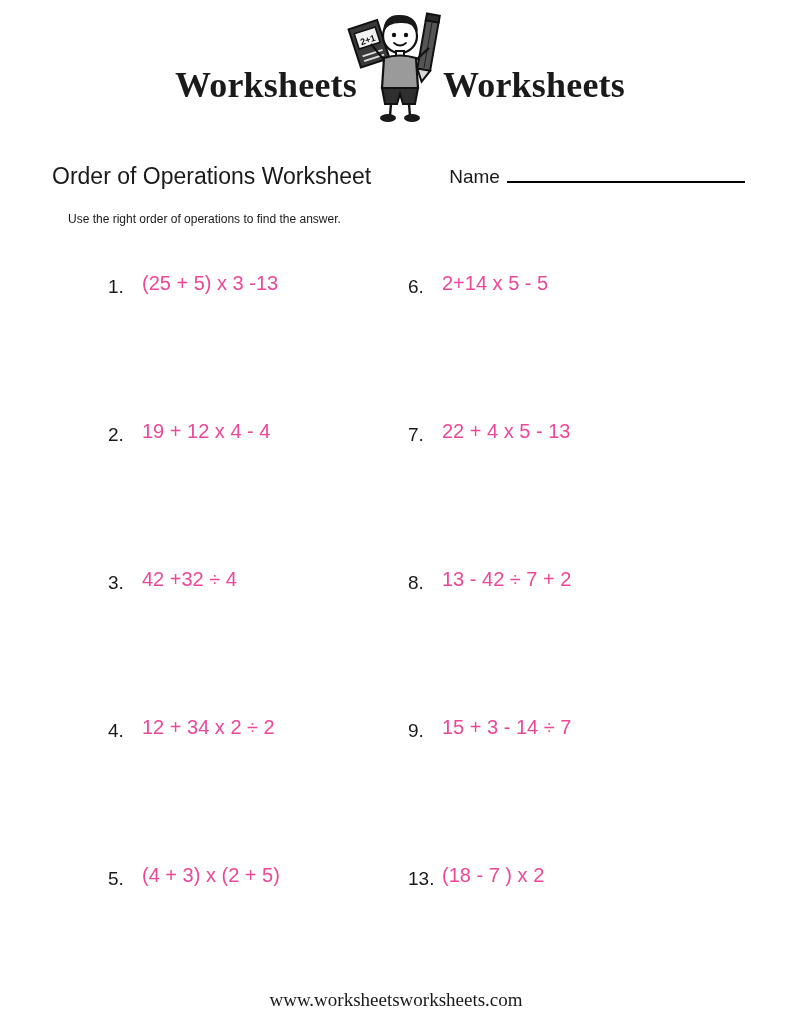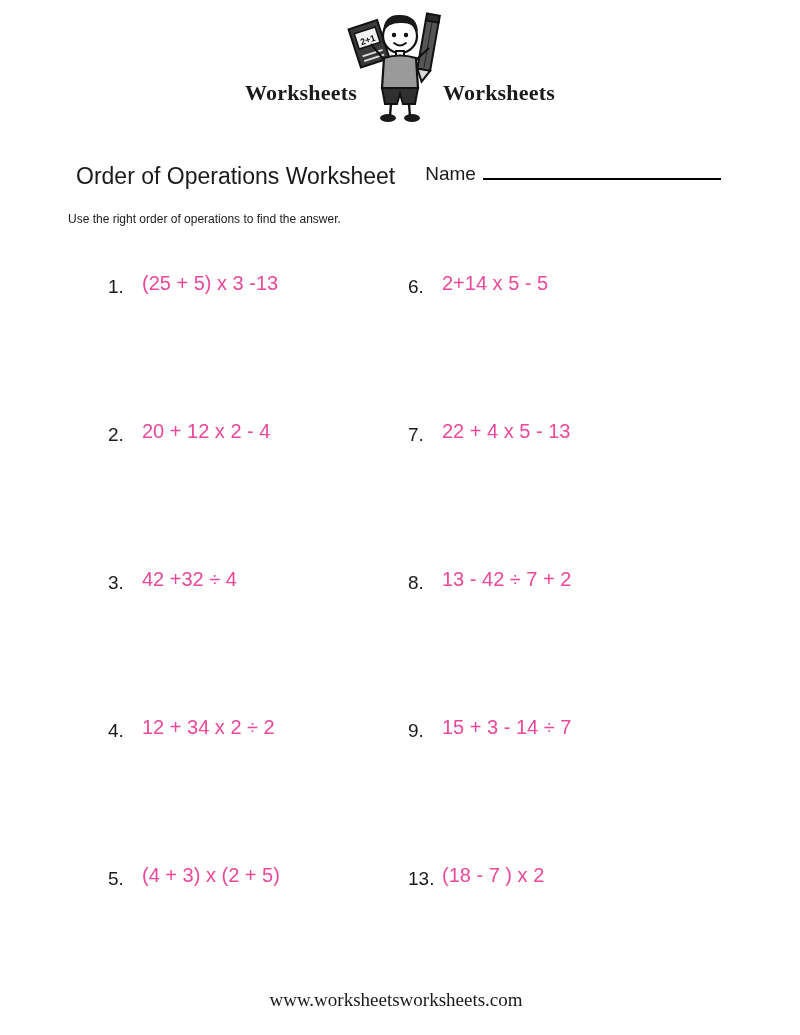--- a/index.html
+++ b/index.html
@@ -32,60 +32,61 @@
     position: relative;
     width: 430px;
     height: 120px;
     display: flex;
     align-items: flex-end;
     justify-content: center;
   }
   .logo-text {
     font-family: "Liberation Serif", serif;
     font-weight: bold;
-    font-size: 22px;
+    font-size: 36px;
     letter-spacing: 0.2px;
     color: #1a1a1a;
     white-space: nowrap;
     padding-bottom: 22px;
   }
   .logo-word-left { margin-right: 86px; }
   .logo-figure {
     position: absolute;
     left: 50%;
     transform: translateX(-50%);
     top: 0;
     width: 130px;
     height: 120px;
   }
 
   
   .title-row {
     position: absolute;
     top: 163px;
-    left: 76px;
+    left: 52px;
     width: 706px;
     display: flex;
-    align-items: flex-start;
+    align-items: center;
   }
   .worksheet-title {
     font-size: 23px;
     color: #1a1a1a;
     white-space: nowrap;
   }
   .name-block {
     margin-left: 30px;
     display: flex;
     align-items: baseline;
     flex: 1;
   }
   .name-label {
     font-size: 19px;
     color: #1a1a1a;
     white-space: nowrap;
+    margin-left: 48px;
   }
   .name-line {
     flex: 1;
     border-bottom: 2px solid #000000;
     margin-left: 7px;
     height: 15px;
     max-width: 238px;
   }
 
   
@@ -210,21 +211,21 @@
     </div>
     <div class="prob-cell col-right cell">
       <span class="prob-num">6.</span>
       <span class="prob-expr">2+14 x 5 - 5</span>
     </div>
   </div>
 
   <div class="prob-row">
     <div class="prob-cell col-left">
       <span class="prob-num">2.</span>
-      <span class="prob-expr">20 + 12 x 2 - 4</span>
+      <span class="prob-expr">19 + 12 x 4 - 4</span>
     </div>
     <div class="prob-cell col-right cell">
       <span class="prob-num">7.</span>
       <span class="prob-expr">22 + 4 x 5 - 13</span>
     </div>
   </div>
 
   <div class="prob-row">
     <div class="prob-cell col-left">
       <span class="prob-num">3.</span>

